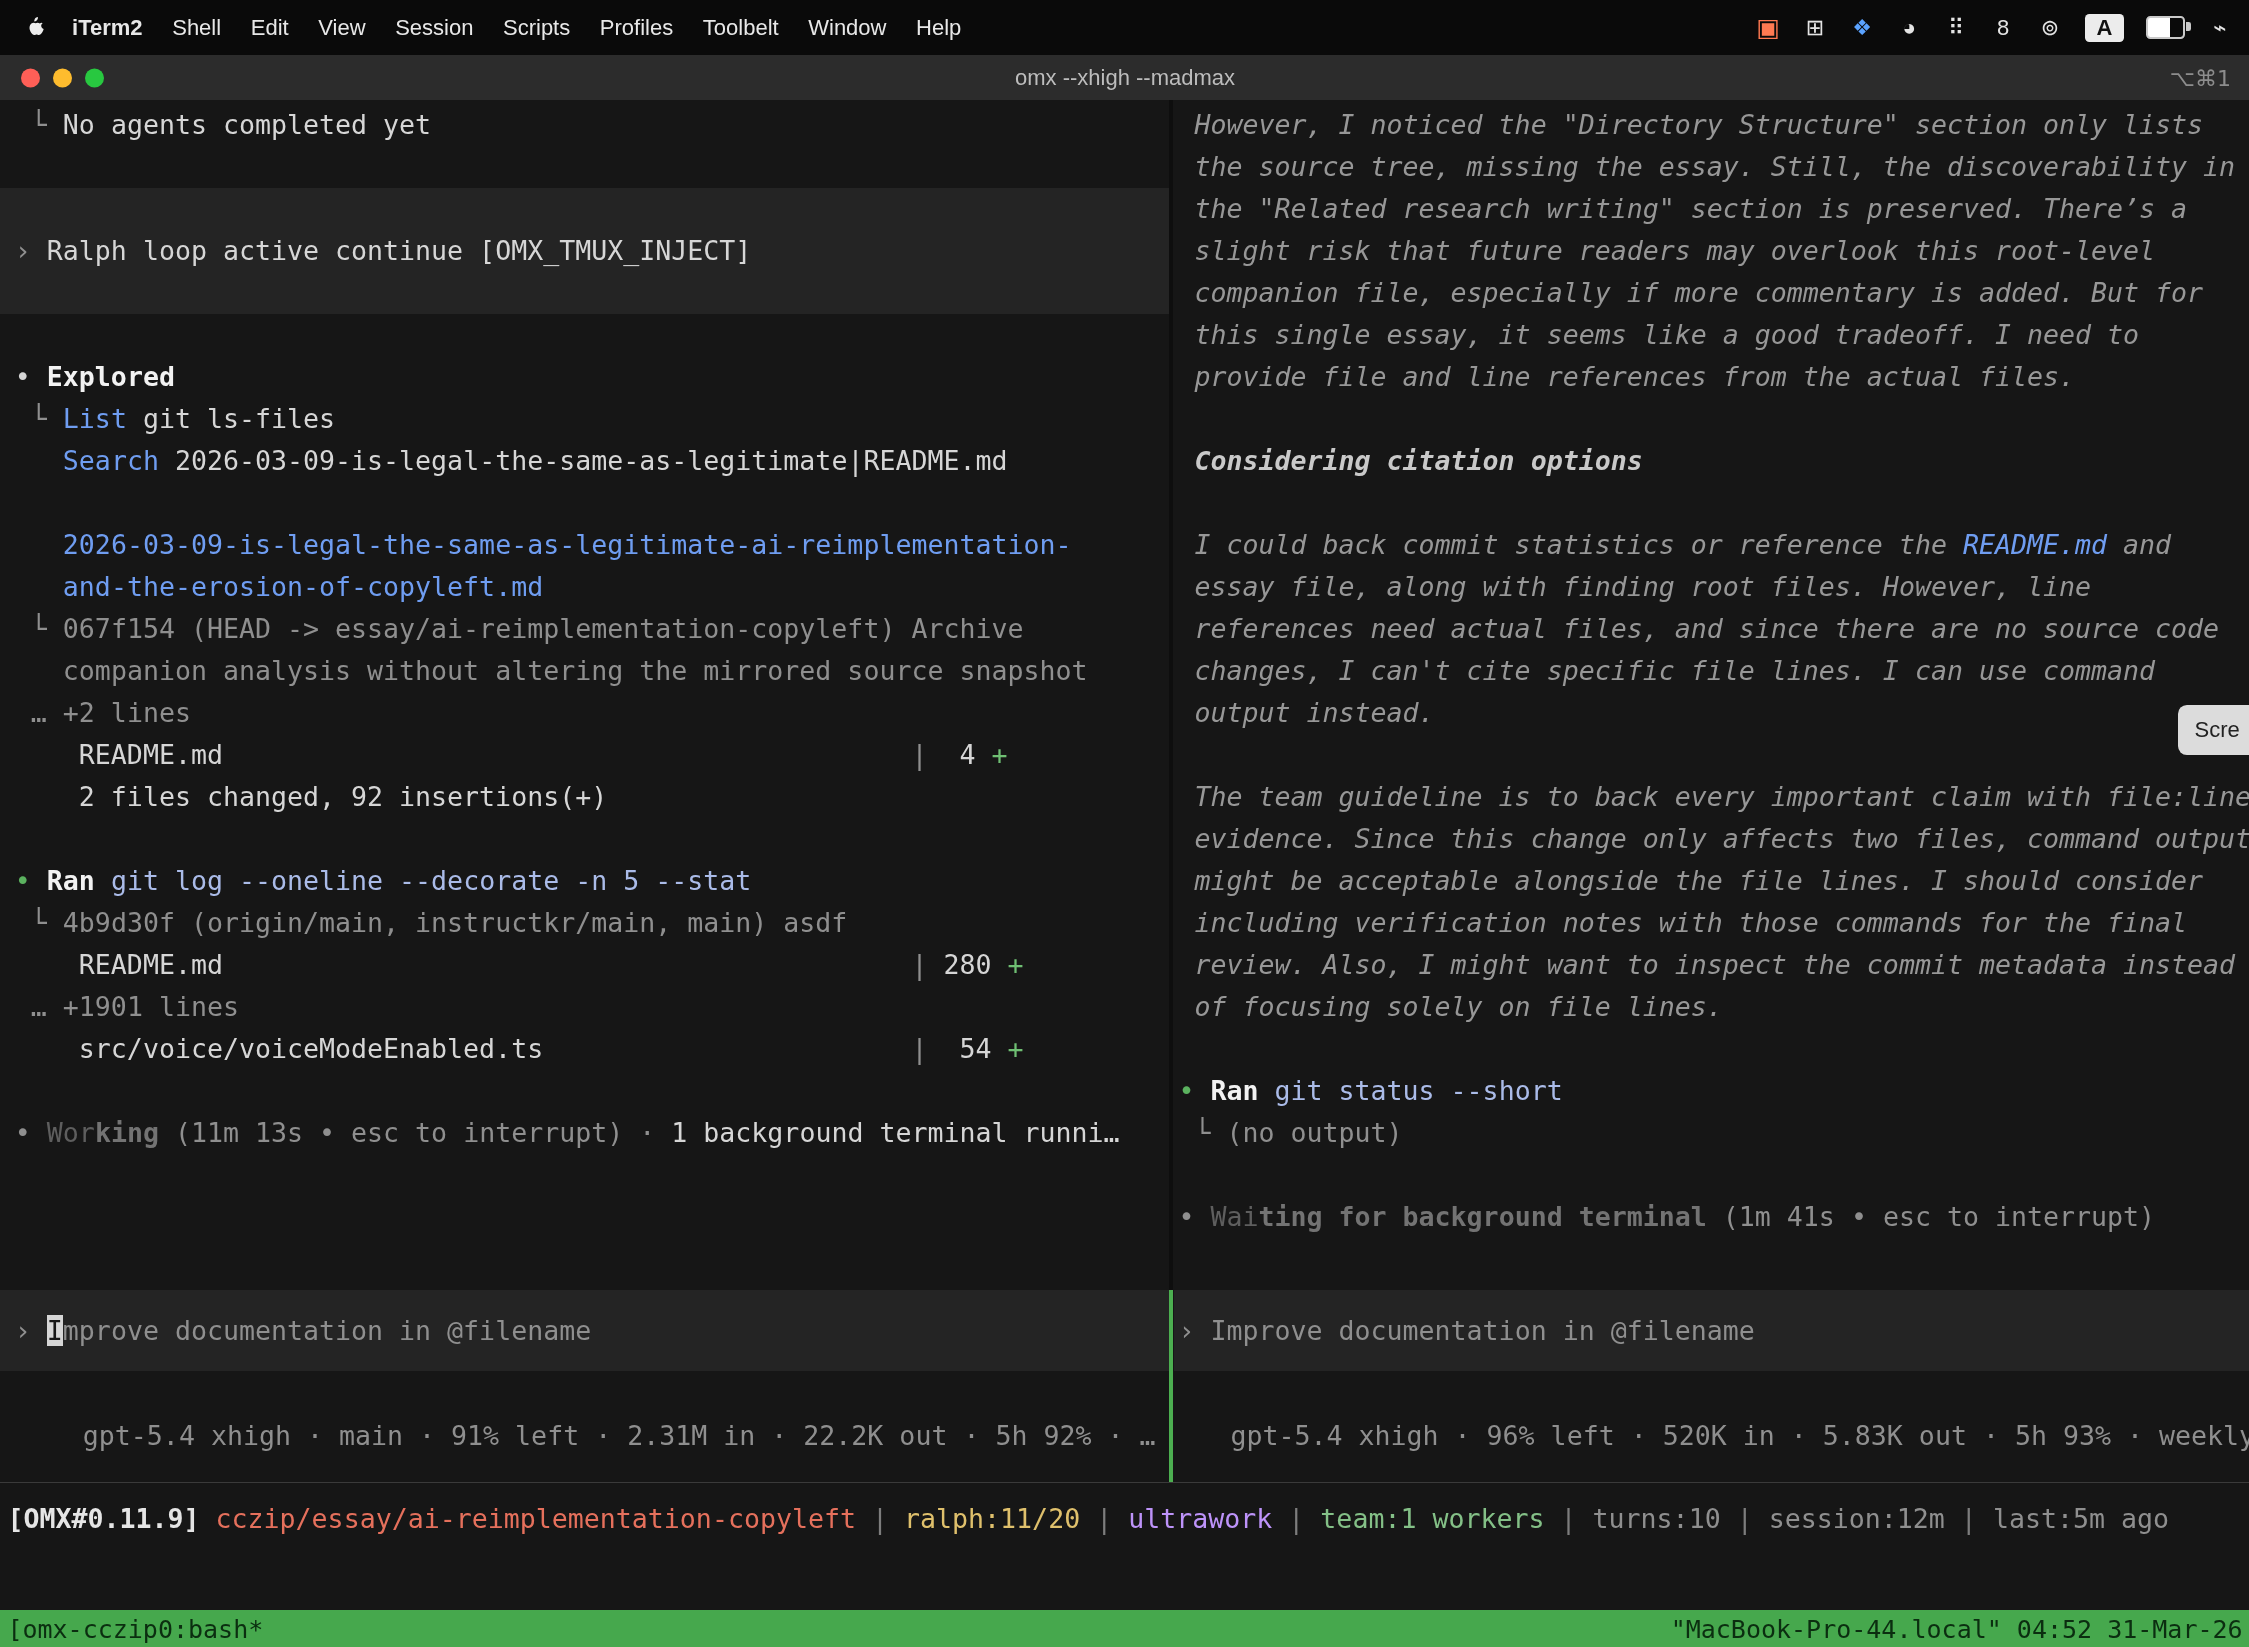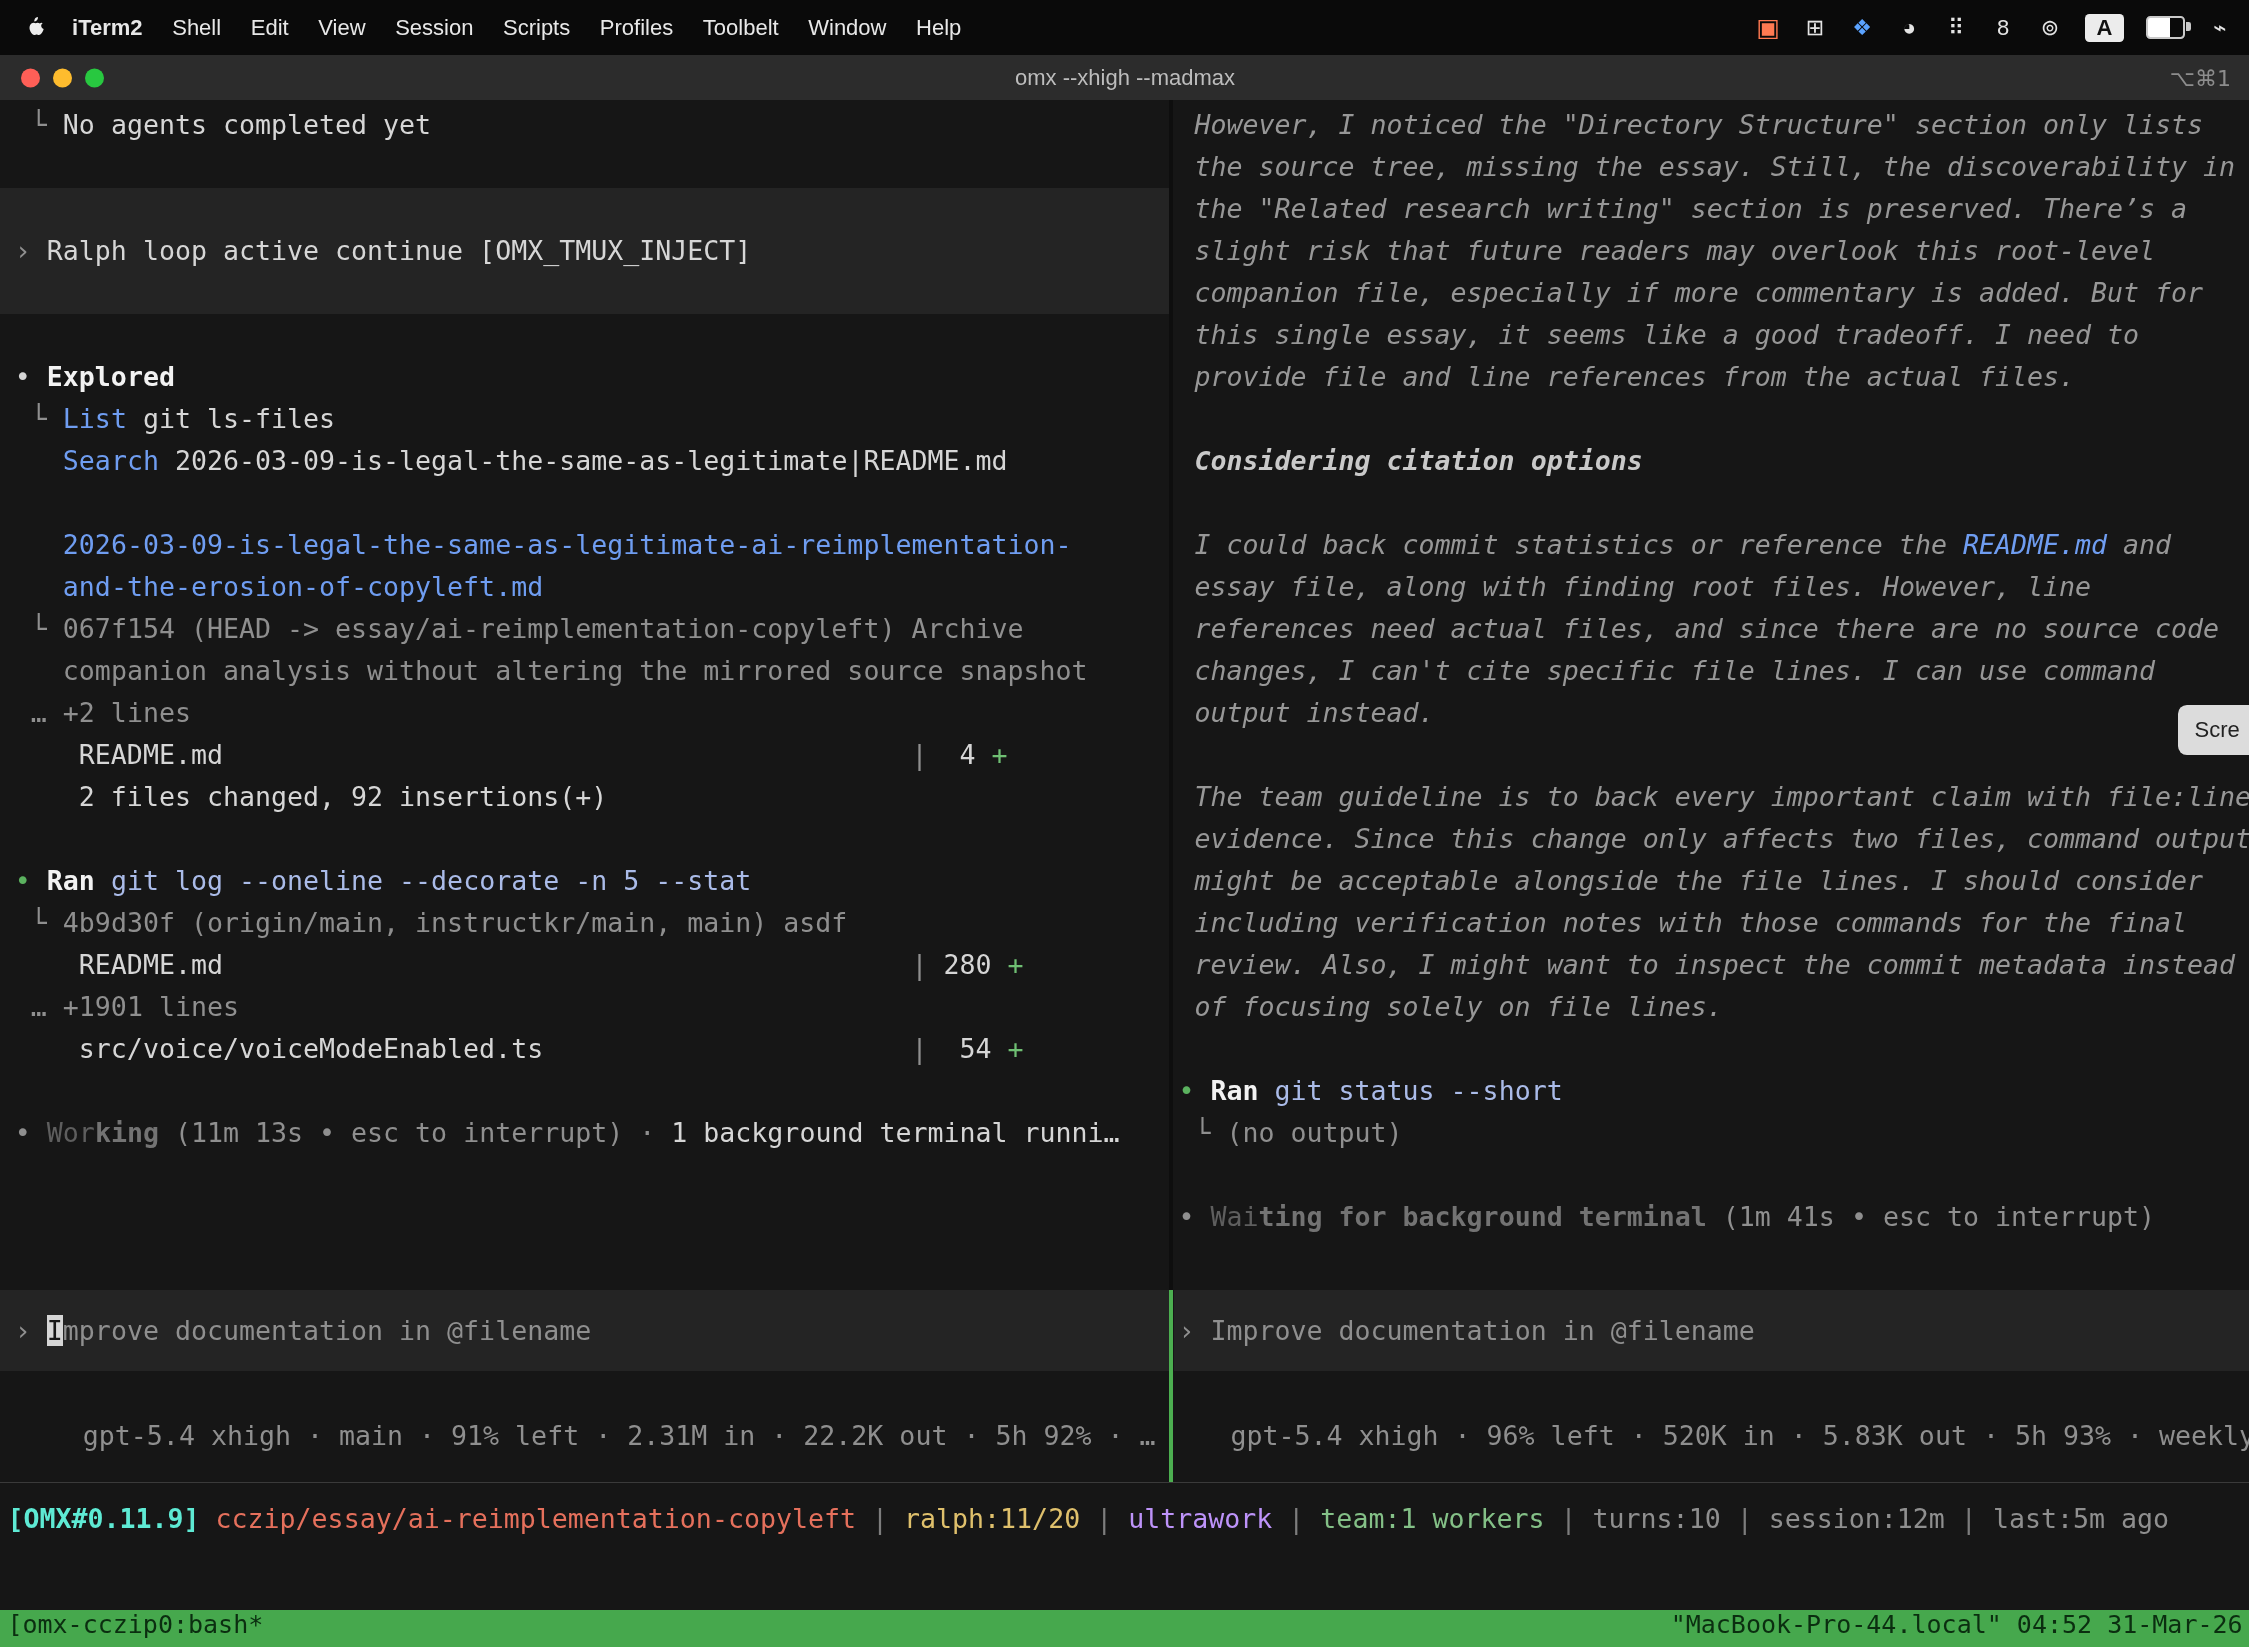--- a/index.html
+++ b/index.html
@@ -56,38 +56,38 @@
   .s-bold{color:#f2f2f2;font-weight:bold;}
   .s-bw{color:#737373;font-weight:bold;}
   .s-green{color:#5bb25f;}
   .s-blue{color:#6f9df1;}
   .s-cmd{color:#aabbe8;}
   .s-plus{color:#6fbf73;}
   .s-think{color:#979797;font-style:italic;}
   .s-thinkb{color:#c9c9c9;font-style:italic;font-weight:bold;}
   .s-thinklink{color:#6f9df1;font-style:italic;}
   .s-cursor{background:#d6d6d6;color:#161616;}
-  .s-white{color:#5eead4;font-weight:bold;}
+  .s-white{color:#e5e5e5;font-weight:bold;}
   .s-path{color:#e5705c;}
   .s-yellow{color:#dfc06c;}
   .s-purple{color:#bd93f9;}
   .s-teamgreen{color:#84c087;}
   .s-sep{color:#7d7d7d;}
 
   .input-strip{position:absolute;left:0;right:0;top:1190px;height:81px;background:#242424;
     display:flex;align-items:center;padding-left:14.8px;white-space:pre;}
   .pane-right .input-strip{padding-left:4.4px;}
   .status-line{position:absolute;left:0;right:0;top:1315px;height:42px;line-height:42px;
     white-space:pre;color:#8f8f8f;padding-left:14.8px;margin-left:36px;}
   .pane-right .status-line{padding-left:4.4px;text-align:right;}
 
   .omx-bar{position:absolute;left:0;right:0;top:1382px;height:71px;border-top:1.5px solid #3a3a3a;
     display:flex;align-items:center;padding:0 7.4px;white-space:pre;background:#161616;}
   .tmux-bar{position:absolute;left:0;right:0;bottom:0;height:38px;background:#46a84d;color:#0b2e10;
-    display:flex;justify-content:space-between;align-items:flex-start;padding:0 7.4px;
+    display:flex;justify-content:space-between;align-items:center;padding:0 7.4px;
     font-size:25px;white-space:pre;}
   .screen-overlay{position:absolute;right:0;top:605px;background:#dcdcdc;color:#222;
     font-family:"Liberation Sans",sans-serif;font-size:22px;padding:11.8px 10.3px 11.8px 16px;
     border-radius:8.9px 0 0 8.9px;}
 </style>
 </head>
 <body>
 
 <div class="menubar">
   <span class="apple-logo">

